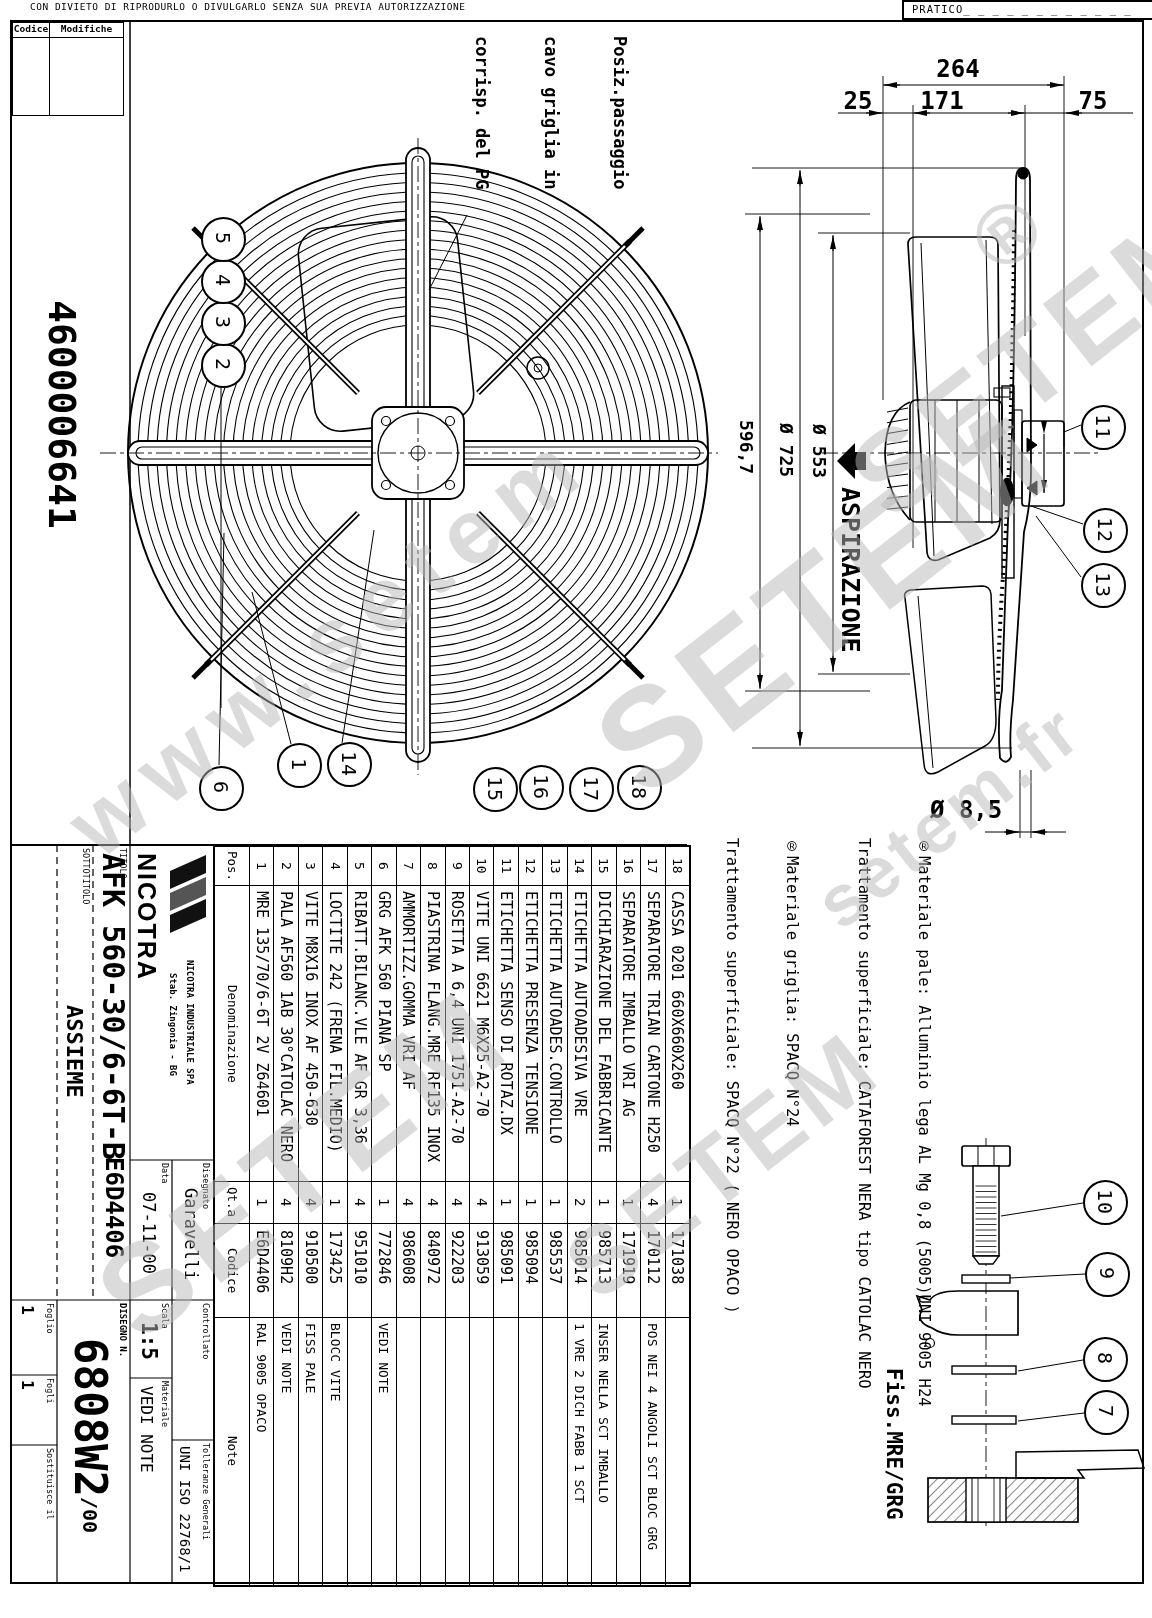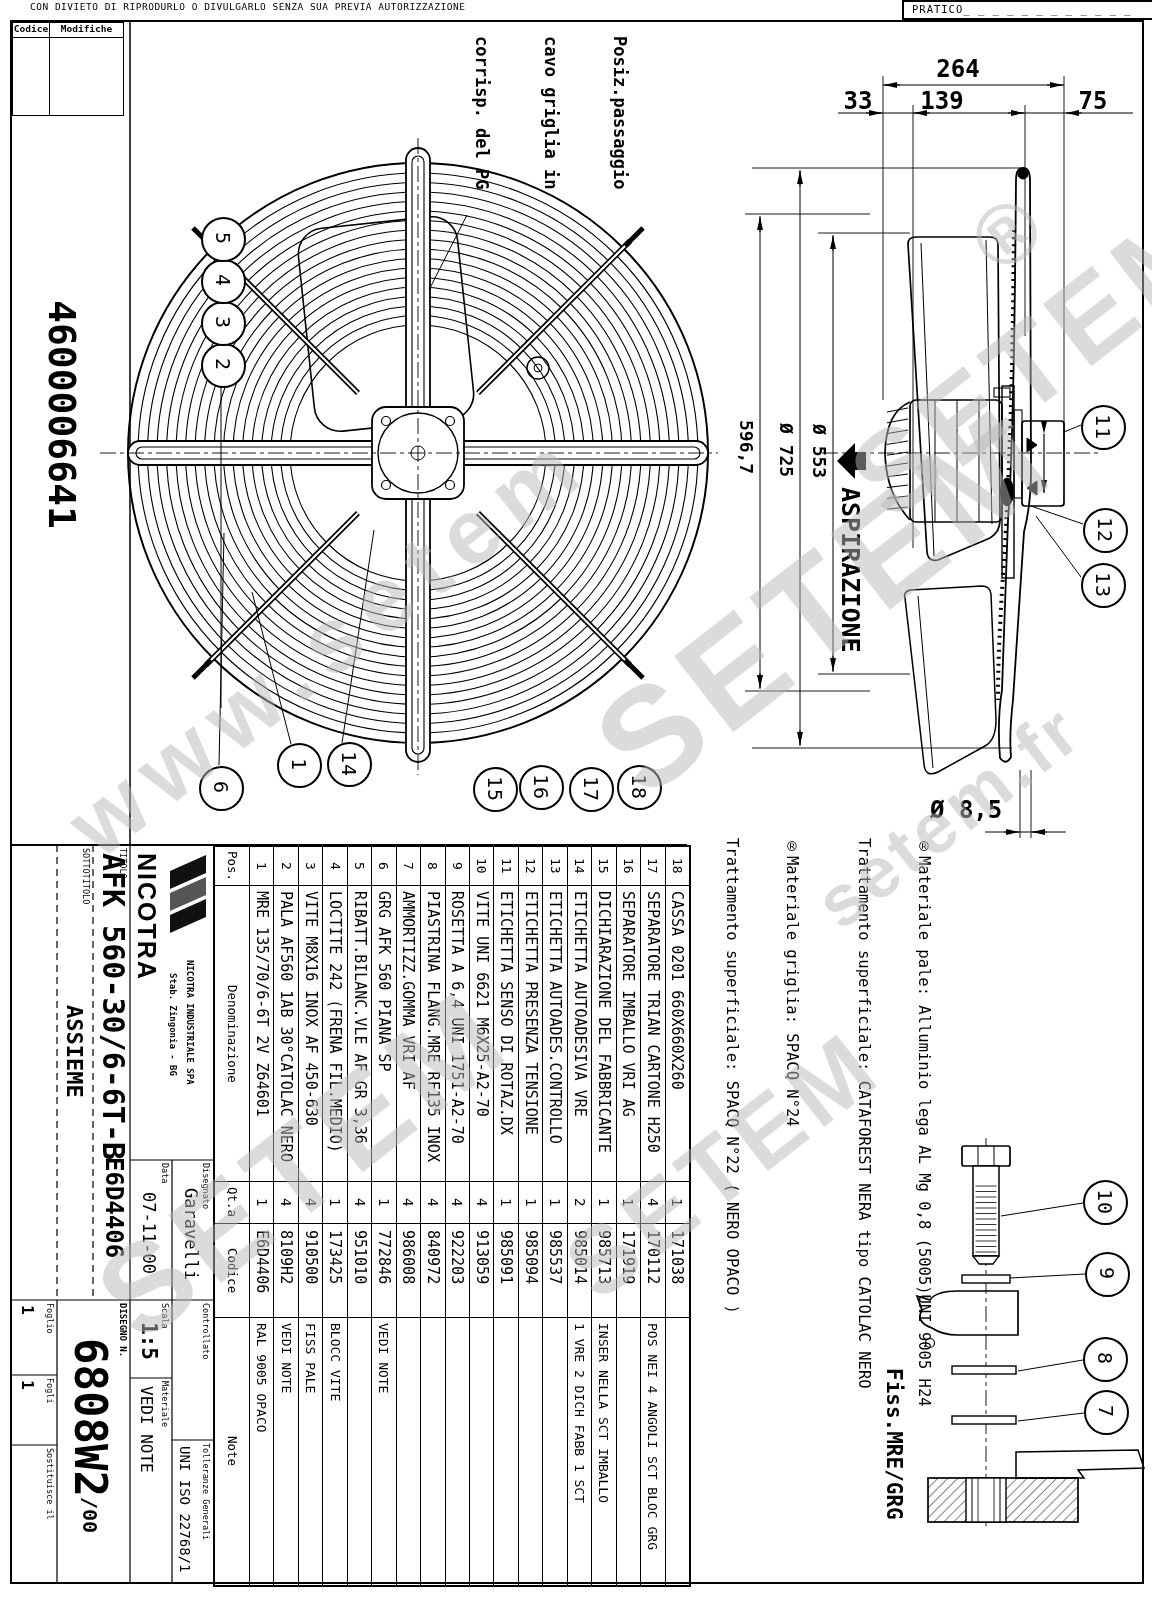--- a/index.html
+++ b/index.html
@@ -295,22 +295,22 @@
 
 <div class="txt v" style="left:40px;top:300px;font-size:38px;font-weight:bold">4600006641</div>
 
 <div class="txt v" style="left:447px;top:36px;font-size:17px;font-weight:bold;line-height:23px">
   <div>Posiz.passaggio</div>
   <div>cavo griglia in</div>
   <div>corrisp. del PG</div>
 </div>
 
 <div class="txt" style="left:930px;top:55px;width:56px;text-align:center;font-size:24px;font-weight:bold">264</div>
-<div class="txt" style="left:914px;top:87px;width:56px;text-align:center;font-size:24px;font-weight:bold">139</div>
-<div class="txt" style="left:836px;top:87px;width:44px;text-align:center;font-size:24px;font-weight:bold">33</div>
+<div class="txt" style="left:914px;top:87px;width:56px;text-align:center;font-size:24px;font-weight:bold">171</div>
+<div class="txt" style="left:836px;top:87px;width:44px;text-align:center;font-size:24px;font-weight:bold">25</div>
 <div class="txt" style="left:1071px;top:87px;width:44px;text-align:center;font-size:24px;font-weight:bold">75</div>
 <div class="txt v" style="left:736px;top:420px;font-size:18px;font-weight:bold">596,7</div>
 <div class="txt v" style="left:776px;top:423px;font-size:18px;font-weight:bold">Ø 725</div>
 <div class="txt v" style="left:809px;top:424px;font-size:18px;font-weight:bold">Ø 553</div>
 <div class="txt" style="left:930px;top:796px;font-size:24px;font-weight:bold">Ø 8,5</div>
 
 <div class="txt v" style="left:836px;top:487px;font-size:25px;font-weight:bold">ASPIRAZIONE</div>
 <div class="txt v" style="left:882px;top:1368px;font-size:21px;font-weight:bold">Fiss.MRE/GRG</div>
 
 <div class="txt v" style="left:702px;top:838px;height:745px;font-size:15.5px;line-height:20px">

